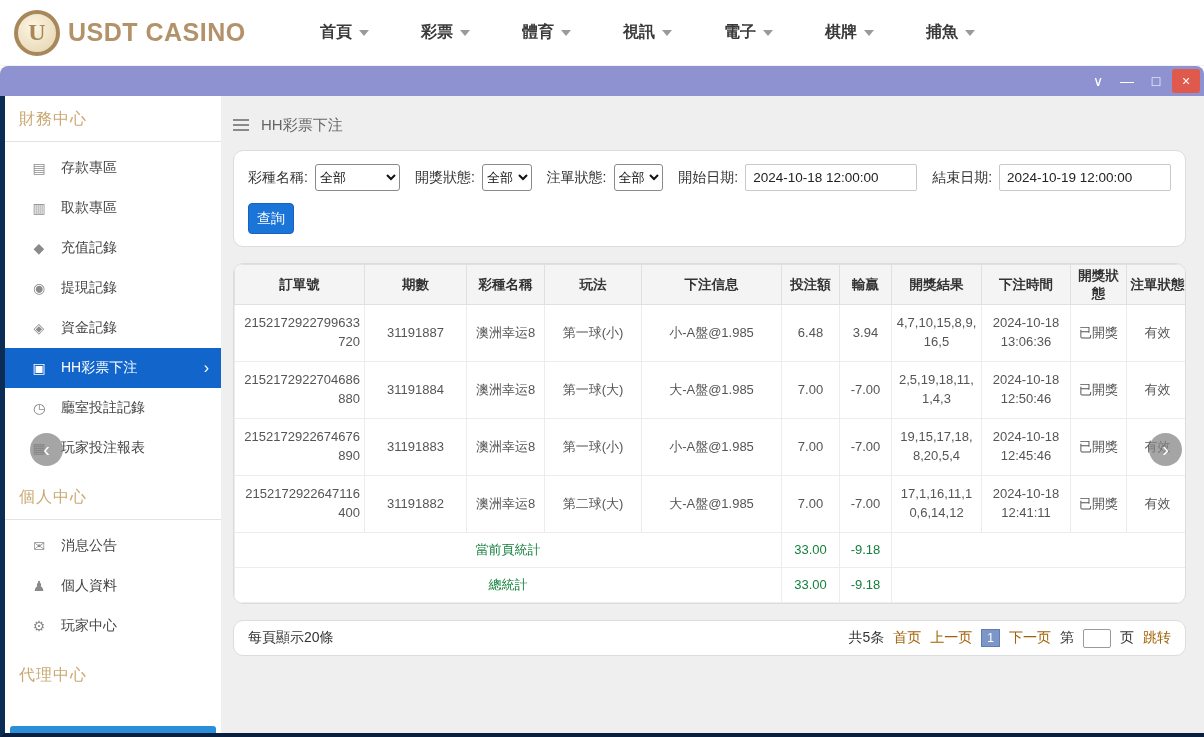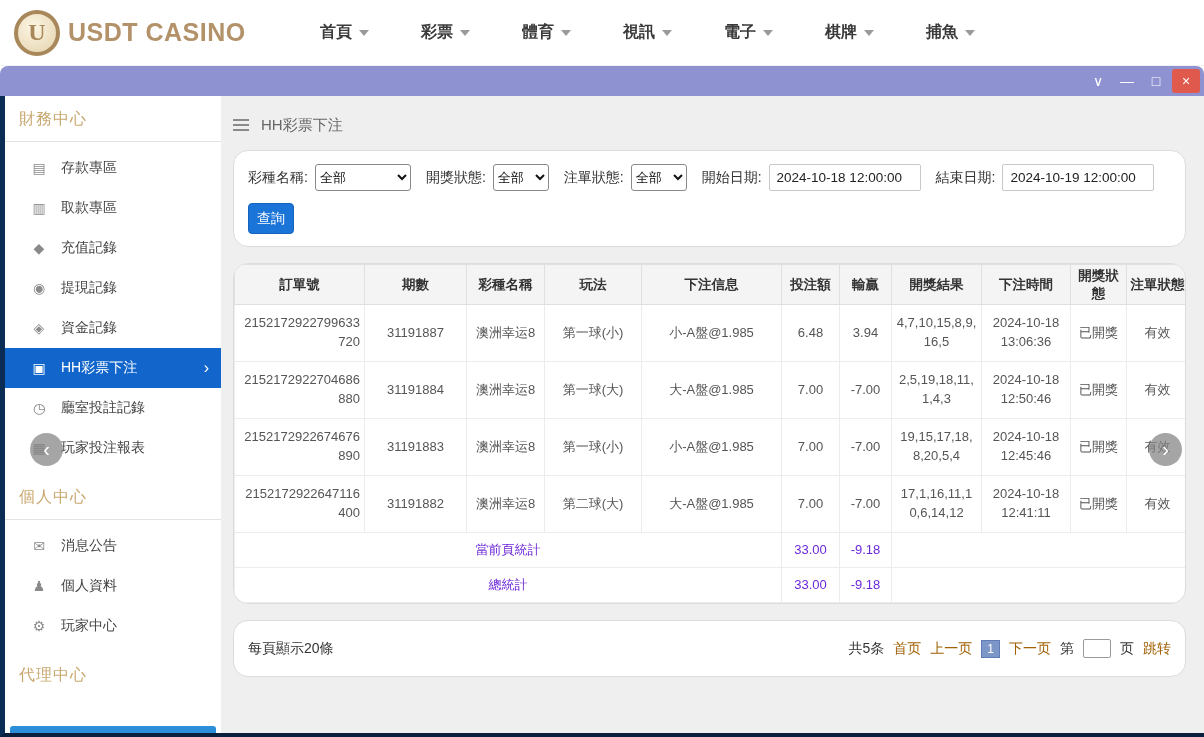--- a/index.html
+++ b/index.html
@@ -53,46 +53,46 @@
   .side-bottom-bar { position:absolute; bottom:0; left:5px; right:5px; height:7px; background:#2a8fd8;
     border-radius:3px 3px 0 0; }
 
   
   .main { flex:1; background:#efefef; padding:12px 18px 0 12px; overflow:hidden; }
   .crumb { display:flex; align-items:center; gap:12px; color:#666; font-size:15px; height:34px; margin-bottom:8px; }
   .hamburger { width:16px; height:12px; border-top:2px solid #8a8a8a; border-bottom:2px solid #8a8a8a;
     position:relative; cursor:pointer; }
   .hamburger::after { content:""; position:absolute; left:0; right:0; top:3px; border-top:2px solid #8a8a8a; }
 
-  .panel { background:#fff; border:1px solid #dcdcdc; border-radius:15px; }
+  .panel { background:#fff; border:1px solid #dcdcdc; border-radius:10px; }
   .filter-panel { padding:13px 14px 12px; margin-bottom:16px; }
   .filter-row { display:flex; align-items:center; gap:7px; font-size:14px; color:#333; white-space:nowrap; }
   .filter-row label { margin-left:8px; }
   .filter-row label:first-child { margin-left:0; }
   select { height:27px; border:1px solid #8a8a8a; border-radius:3px; font-size:13px; background:#fff; color:#111;
     font-family:inherit; }
   .sel-wide { width:96px; }
   .sel-narrow { width:56px; }
-  .date-input { height:27px; width:152px; border:1px solid #c9c9c9; border-radius:2px; padding:0 7px;
+  .date-input { height:27px; width:172px; border:1px solid #c9c9c9; border-radius:2px; padding:0 7px;
     font-size:13.5px; color:#222; font-family:inherit; }
   .btn-search { margin-top:12px; background:#1b74d8; color:#fff; border:1px solid #1563bd; width:46px; height:31px;
     border-radius:4px; font-size:14px; cursor:pointer; font-family:inherit; }
 
   
   .table-panel { overflow:hidden; }
   table { width:100%; border-collapse:collapse; font-size:13px; color:#555; table-layout:fixed; }
   th { background:#f4f4f4; font-size:13.5px; color:#333; height:40px; border:1px solid #e0e0e0;
     font-weight:bold; padding:0 2px; }
   td { border:1px solid #ececec; text-align:center; padding:5px 4px; height:57px; line-height:1.45; }
   td.order-cell { text-align:right; padding-left:7px; word-break:break-all; }
   td.result-cell { word-break:break-all; }
-  tr.summary-row td { height:35px; color:#6d28d9; }
-
-  
-  .footer-panel { margin-top:16px; height:57px; display:flex; align-items:center; justify-content:space-between;
+  tr.summary-row td { height:35px; color:#15803d; }
+
+  
+  .footer-panel { margin-top:16px; height:36px; display:flex; align-items:center; justify-content:space-between;
     padding:0 14px; font-size:14px; color:#333; }
   .pager { display:flex; align-items:center; gap:9px; }
   .pg-link { color:#a16207; cursor:pointer;font-family:Liberation Serif, serif; }
   .pg-current { background:#7d96c8; border:1px solid #5f7cb4; color:#fff; font-size:12px;
     padding:1px 5px; line-height:14px; cursor:default; }
   .pg-input { width:28px; height:19px; border:1px solid #9a9a9a; border-radius:2px; font-size:12px;
     text-align:center; font-family:inherit; }
 
   
   .nav-circle { position:absolute; width:33px; height:33px; border-radius:50%; background:rgba(130,130,130,.72);

